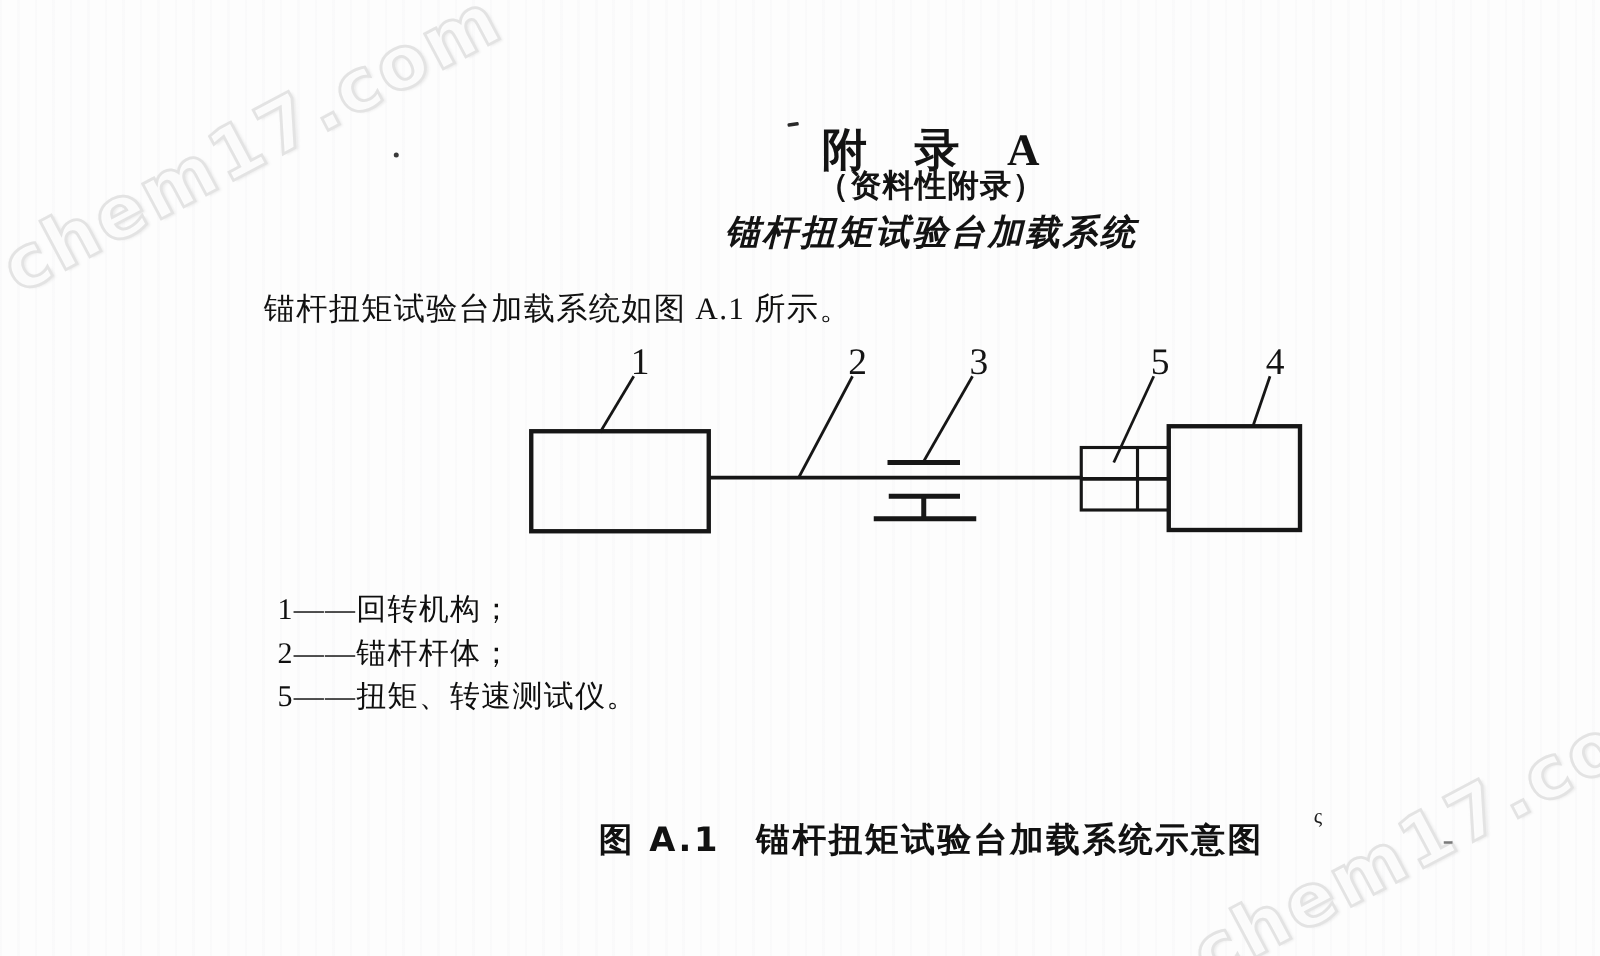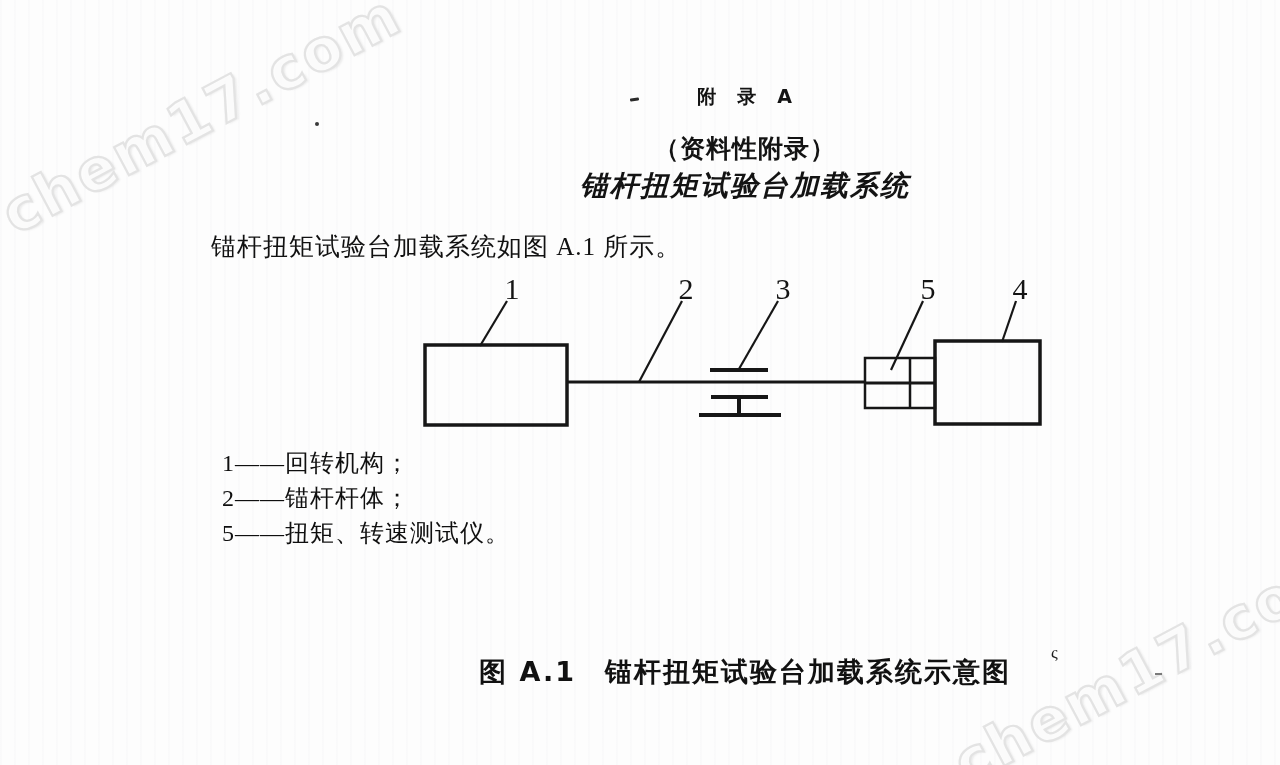--- a/index.html
+++ b/index.html
@@ -25,29 +25,29 @@
     transform:rotate(-28deg);
     pointer-events:none;
   }
   .wm-tl{left:-20px;top:80px;}
   .wm-br{left:932px;top:630px;}
   .content{position:absolute;inset:0;z-index:1;}
   .centerline{
     position:absolute;left:212px;width:1066px;margin:0;text-align:center;
     font-family:"DejaVu Sans","Liberation Sans",sans-serif;font-weight:700;color:#131313;
   }
-  .appendix-heading{top:84px;font-size:19px;letter-spacing:1px;}
+  .appendix-heading{top:96px;font-size:36px;letter-spacing:1px;font-family:Liberation Serif, serif;}
   .appendix-subheading{top:132px;font-size:25px;letter-spacing:1px;text-align:center;}
   .appendix-title{top:167px;font-size:28px;letter-spacing:2px;font-style:italic;}
   .body-par{
     position:absolute;left:211px;top:230px;margin:0;
     font-size:25px;letter-spacing:1px;color:#111;
   }
   .figure-svg{position:absolute;left:0;top:268px;width:1280px;height:182px;}
-  .legend{position:absolute;left:222px;top:446px;}
+  .legend{position:absolute;left:222px;top:471px;}
   .legend-line{
     height:35px;line-height:35px;font-size:24px;letter-spacing:1px;color:#0f0f0f;
     white-space:nowrap;
   }
   .caption{
     position:absolute;left:212px;top:654px;width:1066px;margin:0;text-align:center;
     font-family:"DejaVu Sans","Liberation Sans",sans-serif;
     font-weight:700;font-size:27px;letter-spacing:2px;color:#111;
   }
   .speck{position:absolute;z-index:1;}

